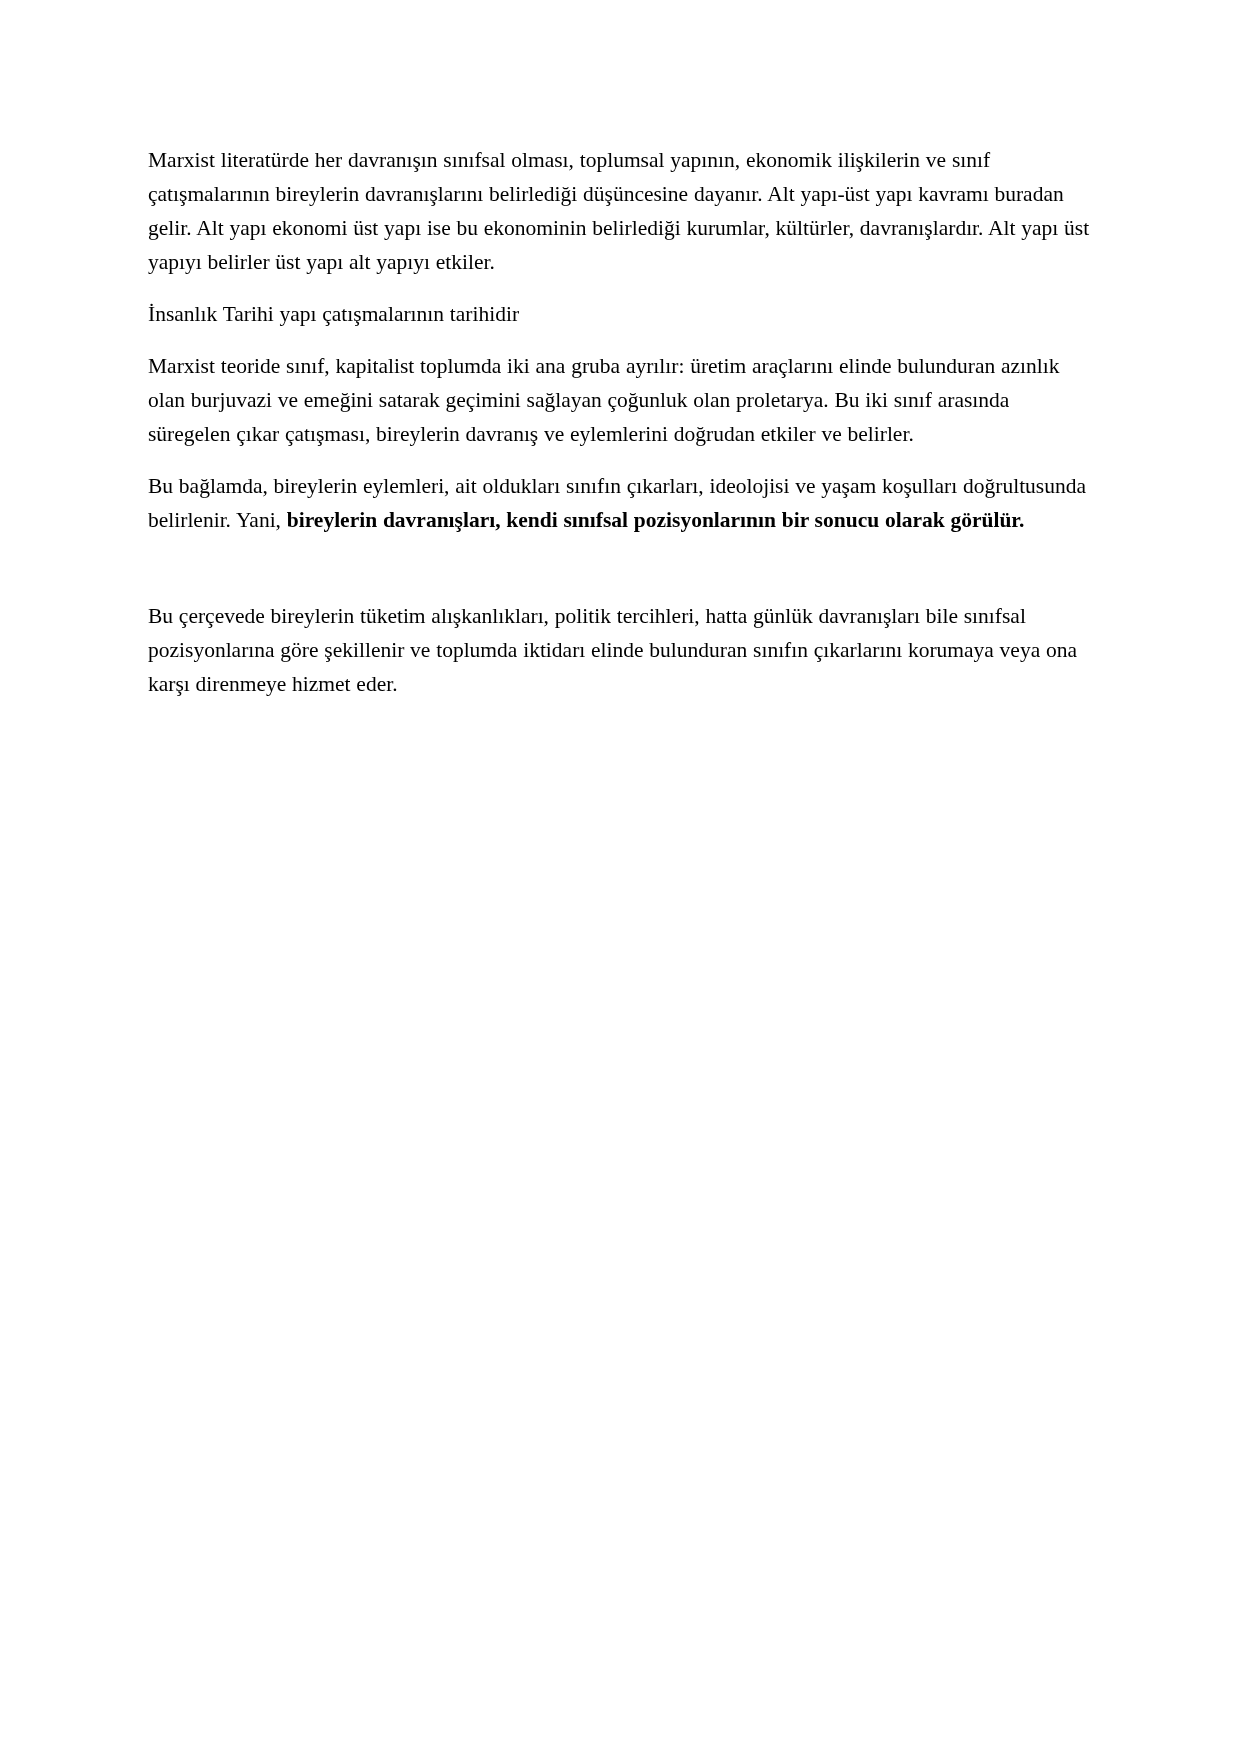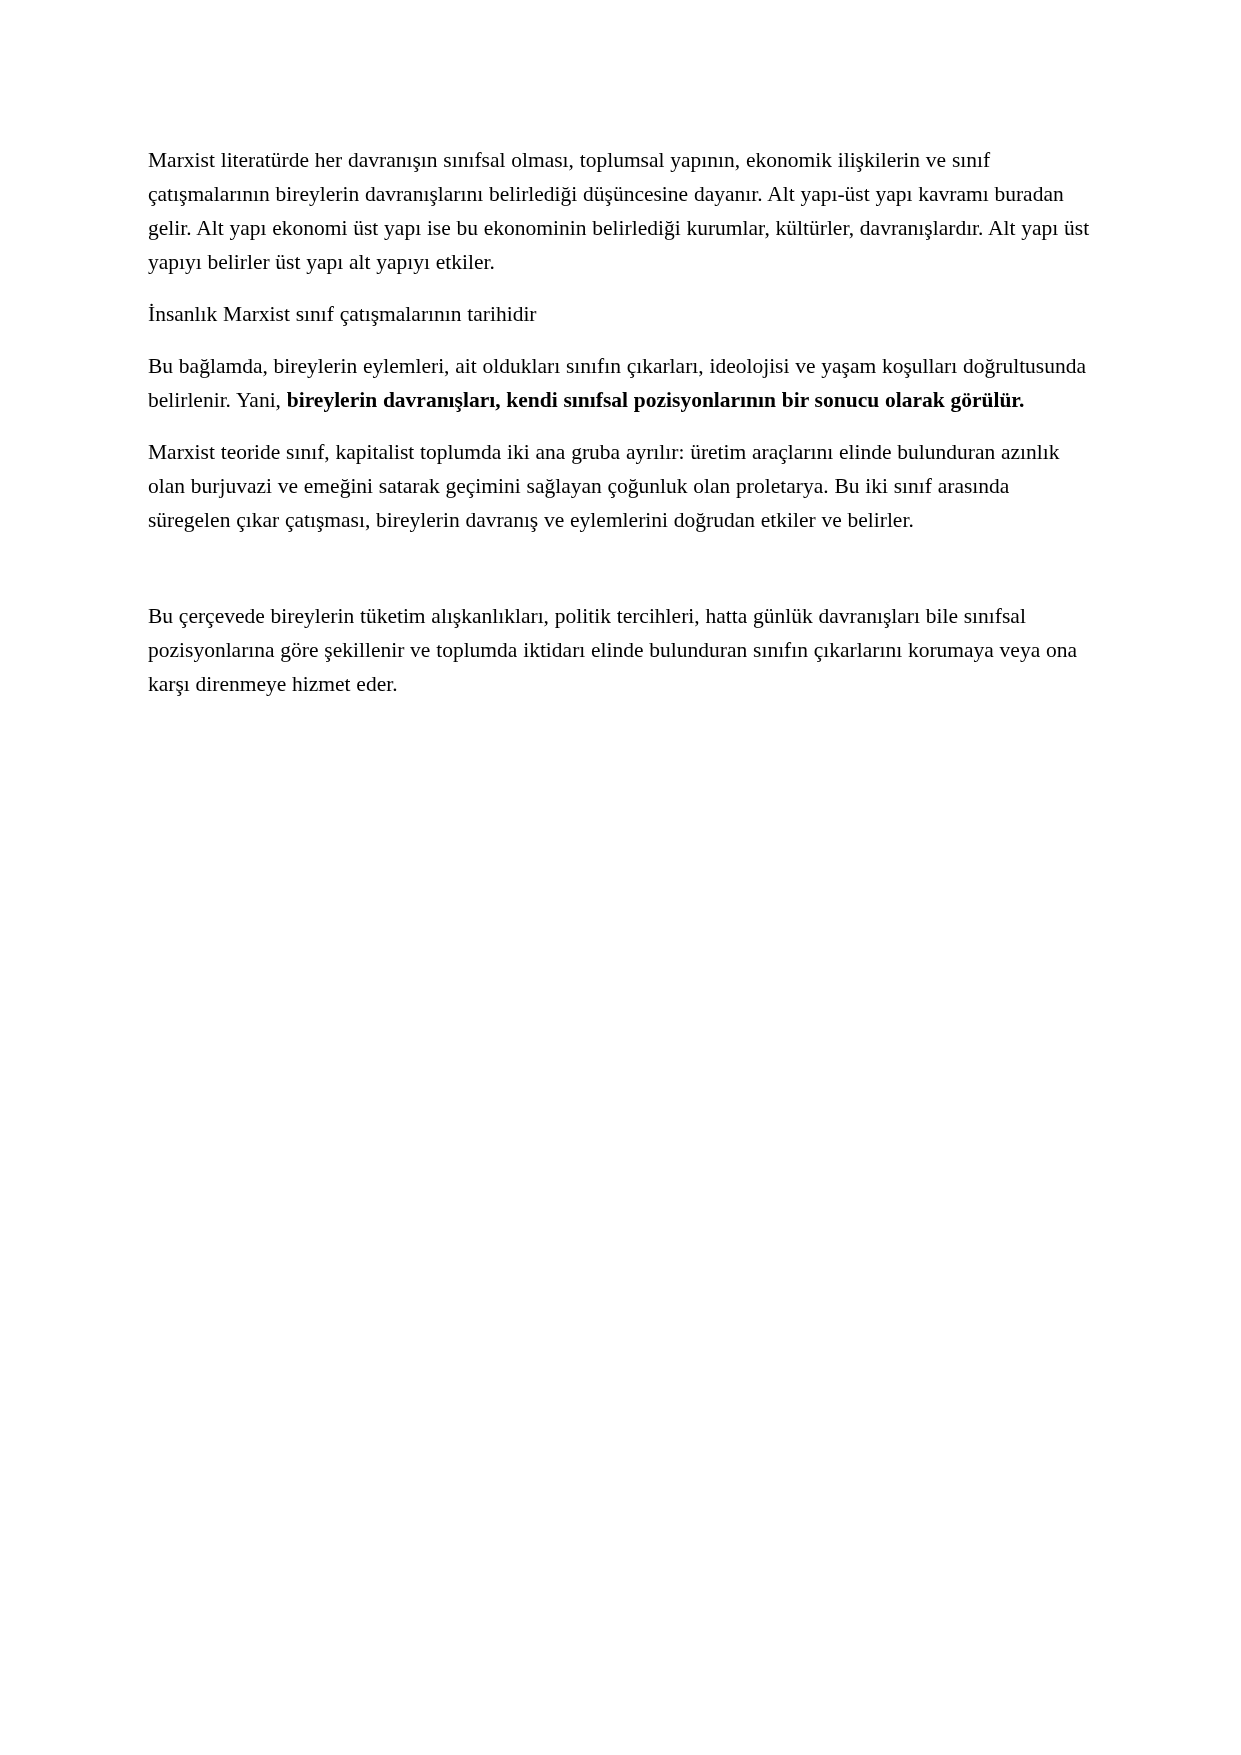--- a/index.html
+++ b/index.html
@@ -43,25 +43,25 @@
   }
 </style>
 </head>
 <body>
 
 <div class="page">
   <div class="doc-body">
 
     <p class="para"><span>Marxist literatürde her davranışın sınıfsal olması, toplumsal yapının, ekonomik ilişkilerin ve sınıf çatışmalarının bireylerin davranışlarını belirlediği düşüncesine dayanır.  Alt yapı-üst yapı kavramı buradan gelir. Alt yapı ekonomi üst yapı ise bu ekonominin belirlediği kurumlar, kültürler, davranışlardır. Alt yapı üst yapıyı belirler üst yapı alt yapıyı etkiler.</span></p>
 
-    <p class="para"><span>İnsanlık Marxist sınıf çatışmalarının tarihidir</span></p>
+    <p class="para"><span>İnsanlık Tarihi yapı çatışmalarının tarihidir</span></p>
 
 
+    <p class="para"><span>Marxist teoride sınıf, kapitalist toplumda iki ana gruba ayrılır: üretim araçlarını elinde bulunduran azınlık olan burjuvazi ve emeğini satarak geçimini sağlayan çoğunluk olan proletarya. Bu iki sınıf arasında süregelen çıkar çatışması, bireylerin davranış ve eylemlerini doğrudan etkiler ve belirler.</span></p>
+
     <p class="para"><span>Bu bağlamda, bireylerin eylemleri, ait oldukları sınıfın çıkarları, ideolojisi ve yaşam koşulları doğrultusunda belirlenir. Yani, </span><strong class="bold-run">bireylerin davranışları, kendi sınıfsal pozisyonlarının bir sonucu olarak görülür.</strong></p>
-
-    <p class="para"><span>Marxist teoride sınıf, kapitalist toplumda iki ana gruba ayrılır: üretim araçlarını elinde bulunduran azınlık olan burjuvazi ve emeğini satarak geçimini sağlayan çoğunluk olan proletarya. Bu iki sınıf arasında süregelen çıkar çatışması, bireylerin davranış ve eylemlerini doğrudan etkiler ve belirler.</span></p>
 
     <div class="spacer-block"></div>
 
     <p class="para"><span>Bu çerçevede bireylerin tüketim alışkanlıkları, politik tercihleri, hatta günlük davranışları bile sınıfsal pozisyonlarına göre şekillenir ve toplumda iktidarı elinde bulunduran sınıfın çıkarlarını korumaya veya ona karşı direnmeye hizmet eder.</span></p>
 
   </div>
 </div>
 
 </body></html>

